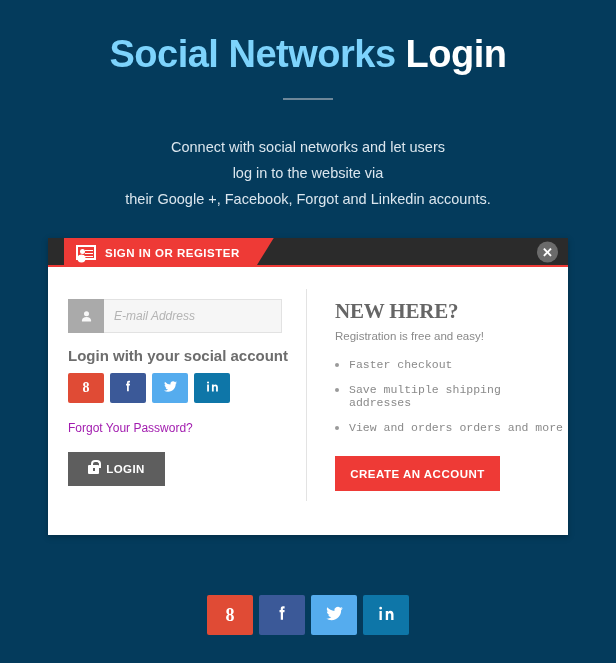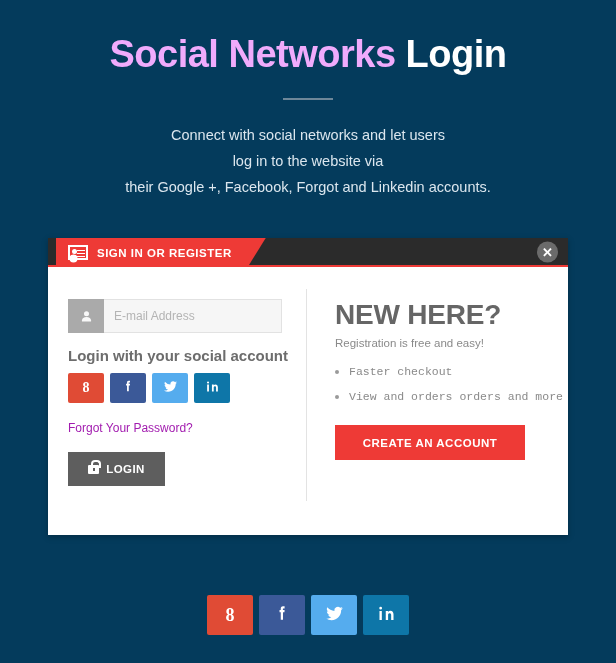--- a/index.html
+++ b/index.html
@@ -8,45 +8,45 @@
     background: #043b5c;
     font-family: "Liberation Sans", sans-serif;
     overflow: hidden;
   }
 
   
   .hero { padding-top: 28px; text-align: center; }
   .hero-title {
     font-size: 38px; font-weight: bold; letter-spacing: -0.5px; line-height: 52px;
   }
-  .t-green { color: #f0abfc; }
+  .t-green { color: #7dd3fc; }
   .t-white { color: #ffffff; }
   .hero-rule {
     width: 50px; height: 2px; background: #6e8799;
     margin: 18px auto 0 auto;
   }
   .hero-sub {
-    margin-top: 22px; color: #dbe6ee;
+    margin-top: 34px; color: #dbe6ee;
     font-size: 14.5px; line-height: 26px;
   }
 
   
   .modal {
     position: absolute; left: 48px; top: 238px;
     width: 520px;
     background: #ffffff;
     box-shadow: 0 2px 6px rgba(0,0,0,.25);
   }
   .modal-header {
     position: relative; height: 29px;
     background: #2b2b2b;
     border-bottom: 2px solid #ee3a36;
   }
   .tab {
-    position: absolute; left: 8px; top: 0; height: 29px;
+    position: absolute; left: 16px; top: 0; height: 29px;
     background: #ee3a36;
     padding: 0 34px 0 12px;
     display: flex; align-items: center; gap: 9px;
     clip-path: polygon(0 0, 100% 0, calc(100% - 18px) 100%, 0 100%);
   }
   .tab-label {
     color: #fff; font-size: 11.5px; font-weight: bold; letter-spacing: .5px;
   }
   .idcard { width: 20px; height: 15px; border: 2px solid #fff; display: block; position: relative; }
   .idcard::before {
@@ -76,20 +76,21 @@
   .field { display: flex; height: 34px; margin-bottom: 14px; width: 214px; }
   .field-icon {
     width: 36px; background: #aaaaaa;
     display: flex; align-items: center; justify-content: center;
   }
   .field-icon svg { fill: #ffffff; opacity: .92; }
   .field-input {
     flex: 1; border: 1px solid #e2e2e2; border-left: none; background: #f6f6f6;
     padding: 0 10px; font-size: 12px; color: #555;
     font-family: "Liberation Sans", sans-serif;
+    font-style: italic;
   }
   .field-input::placeholder { color: #b4b4b4; }
 
   .social-label {
     margin-top: 14px; font-size: 15px; font-weight: bold; color: #6d6d6d;
   }
   .social-row { display: flex; gap: 6px; margin-top: 9px; }
   .social-btn {
     width: 36px; height: 30px; border-radius: 2px;
     display: flex; align-items: center; justify-content: center;
@@ -116,34 +117,34 @@
     width: 6px; height: 6px; border: 2px solid #fff;
     border-bottom: none; border-radius: 4px 4px 0 0;
   }
   .lock::after {
     content: ""; position: absolute; left: 4.5px; top: 3px;
     width: 2px; height: 3px; background: #5e5e5e;
   }
 
   
   .new-here {
-    font-size: 28px; font-weight: bold; color: #666; letter-spacing: -0.2px;
+    font-size: 21px; font-weight: bold; color: #666; letter-spacing: -0.2px; font-family: Liberation Serif, serif;
   }
   .reg-free { margin-top: 6px; font-size: 11.5px; color: #8a8a8a; }
   .benefits { list-style: none; margin-top: 16px; }
   .benefits li {
     font-size: 11.5px; color: #8a8a8a; margin-bottom: 12px;
     padding-left: 14px; position: relative; font-family: Liberation Mono, monospace;
   }
   .benefits li::before {
     content: ""; position: absolute; left: 0; top: 5px;
     width: 4px; height: 4px; border-radius: 50%; background: #9a9a9a;
   }
   .create-btn {
-    margin-top: 10px; width: 190px; height: 35px;
+    margin-top: 10px; width: 165px; height: 35px;
     background: #ee3a36; color: #fff; border: none;
     font-size: 11.5px; font-weight: bold; letter-spacing: .5px;
     cursor: pointer; font-family: "Liberation Sans", sans-serif;
   }
 
   
   .bottom-bar {
     position: absolute; left: 0; top: 595px; width: 616px;
     display: flex; justify-content: center; gap: 6px;
   }
@@ -231,20 +232,21 @@
         <span class="lock"></span>
         <span>LOGIN</span>
       </button>
     </div>
 
     <div class="col-right">
       <div class="new-here">NEW HERE?</div>
       <div class="reg-free">Registration is free and easy!</div>
       <ul class="benefits">
         <li>Faster checkout</li>
+        <li>Save multiple shipping addresses</li>
         <li>View and orders orders and more</li>
       </ul>
       <button class="create-btn">CREATE AN ACCOUNT</button>
     </div>
 
   </div>
 </div>
 
 <div class="bottom-bar">
   <div class="bottom-btn" style="background:#e04b35">

